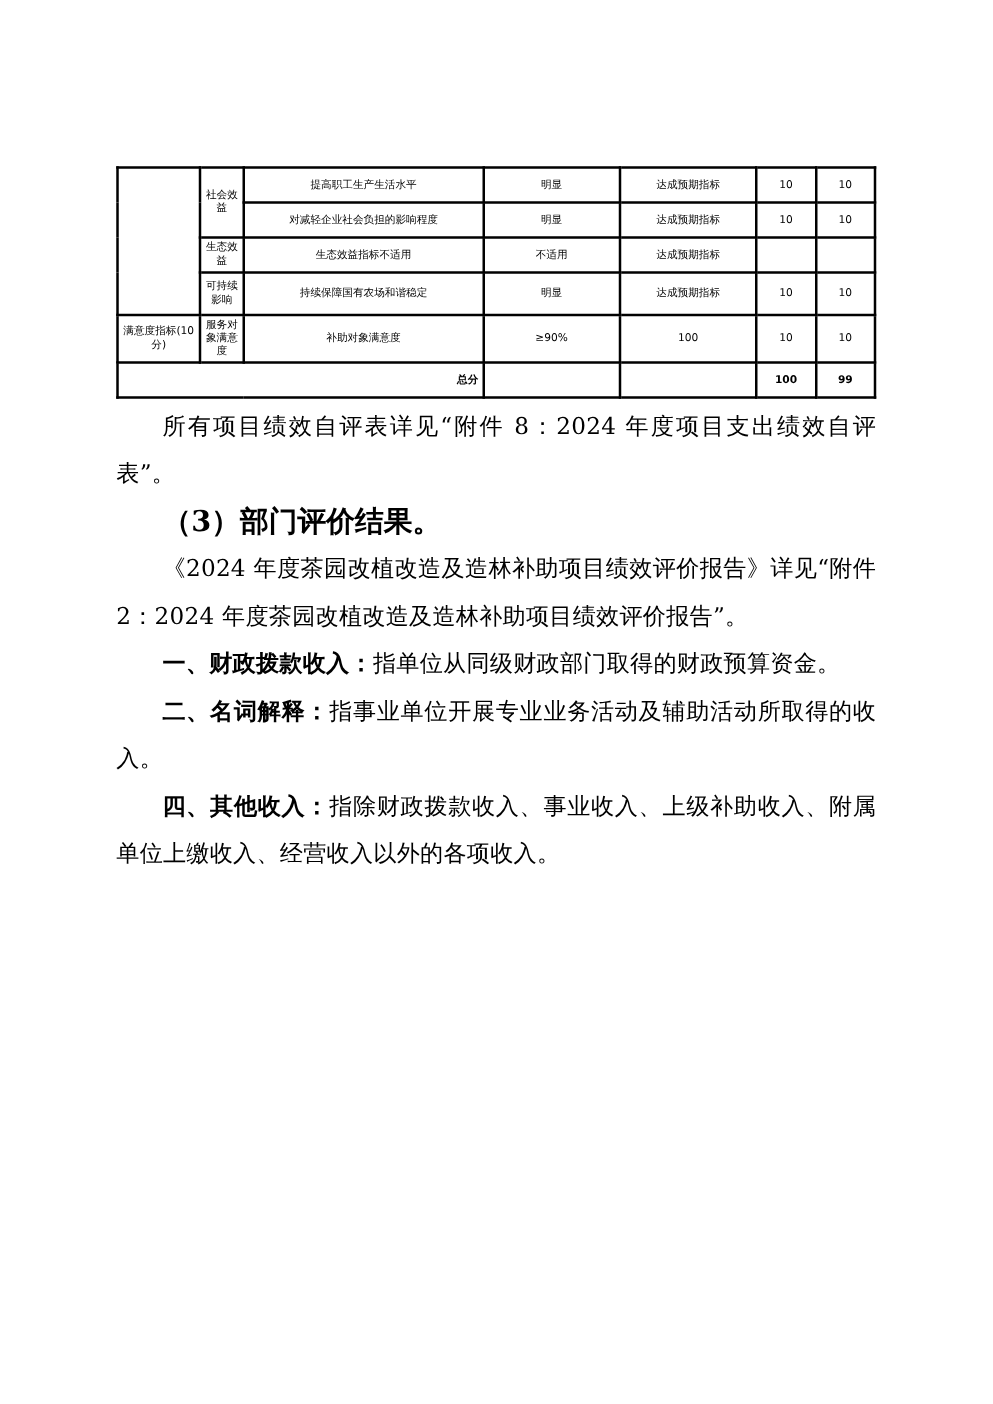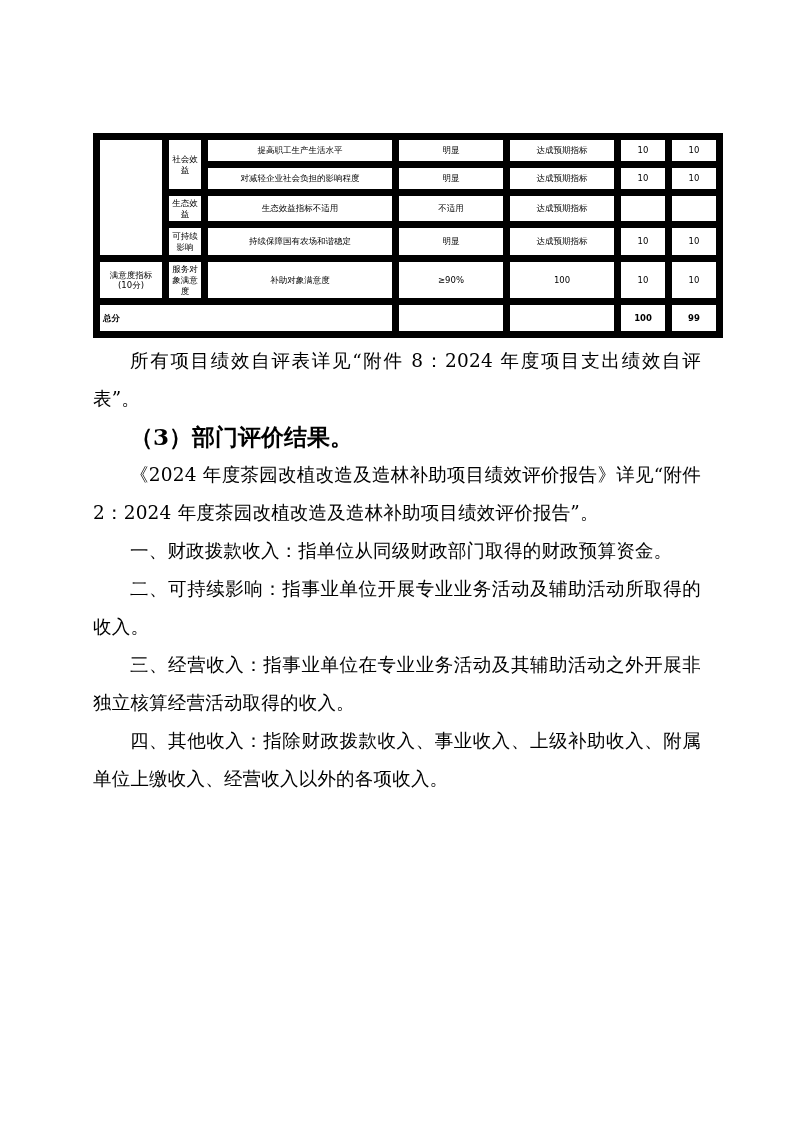--- a/index.html
+++ b/index.html
@@ -29,21 +29,21 @@
   }
 
   
   table.perf {
     border-collapse: collapse;
     width: 608px;
     table-layout: fixed;
     font-family: "DejaVu Sans", "Liberation Sans", sans-serif;
   }
   table.perf td {
-    border: 7px solid #000000;
+    border: 2px solid #000000;
     padding: 2px 3px;
     font-size: 8.5px;
     line-height: 1.25;
     vertical-align: middle;
     text-align: center;
     color: #000;
   }
   td.c1 { width: 56px; }
   td.c2 { width: 26px; }
   td.c3 { width: 178px; text-align: left; padding-left: 5px; }
@@ -75,21 +75,21 @@
   }
   .indent { text-indent: 37px; }
   .sec-gap { margin-top: 4px; }
   .heading {
     font-size: 23px;
     line-height: 38px;
     font-weight: bold;
     text-indent: 37px;
     margin: 0;
   }
-  .lbl { font-weight: normal; }
+  .lbl { font-weight: bold; }
 </style>
 </head>
 <body>
 
 <div class="page">
   <div class="content">
 
     <table class="perf">
       <tbody>
         <tr class="rowh">
@@ -127,38 +127,37 @@
         <tr class="rowh2">
           <td class="c1">满意度指标(10分)</td>
           <td class="c2 vert">服务对象满意度</td>
           <td class="c3">补助对象满意度</td>
           <td class="c4">≥90%</td>
           <td class="c5">100</td>
           <td class="c6">10</td>
           <td class="c7">10</td>
         </tr>
         <tr class="total">
-          <td class="c3" colspan="3" style="text-align:left;">总分</td>
+          <td class="c3" colspan="3" style="text-align:right;">总分</td>
           <td class="c4"></td>
           <td class="c5"></td>
           <td class="c6">100</td>
           <td class="c7">99</td>
         </tr>
       </tbody>
     </table>
 
     <p class="para indent sec-gap">所有项目绩效自评表详见“附件 8：2024 年度项目支出绩效自评表”。</p>
 
     <p class="heading">（3）部门评价结果。</p>
 
     <p class="para indent">《2024 年度茶园改植改造及造林补助项目绩效评价报告》详见“附件 2：2024 年度茶园改植改造及造林补助项目绩效评价报告”。</p>
 
 
     <p class="para indent"><span class="lbl">一、财政拨款收入：</span><span>指单位从同级财政部门取得的财政预算资金。</span></p>
 
-    <p class="para indent"><span class="lbl">二、可持续影响：</span><span>指事业单位开展专业业务活动及辅助活动所取得的收入。</span></p>
+    <p class="para indent"><span class="lbl">二、名词解释：</span><span>指事业单位开展专业业务活动及辅助活动所取得的收入。</span></p>
 
-    <p class="para indent"><span class="lbl">三、经营收入：</span><span>指事业单位在专业业务活动及其辅助活动之外开展非独立核算经营活动取得的收入。</span></p>
 
     <p class="para indent"><span class="lbl">四、其他收入：</span><span>指除财政拨款收入、事业收入、上级补助收入、附属单位上缴收入、经营收入以外的各项收入。</span></p>
 
   </div>
 </div>
 
 </body></html>

